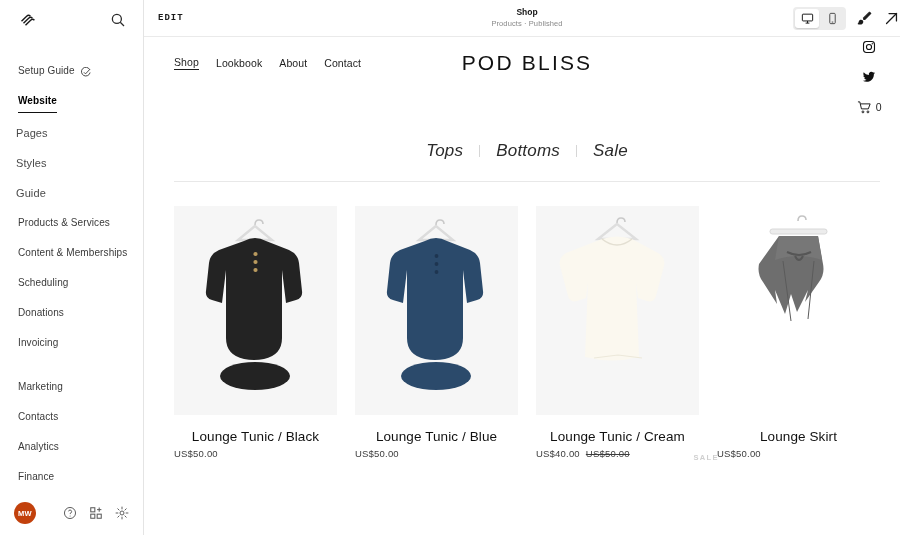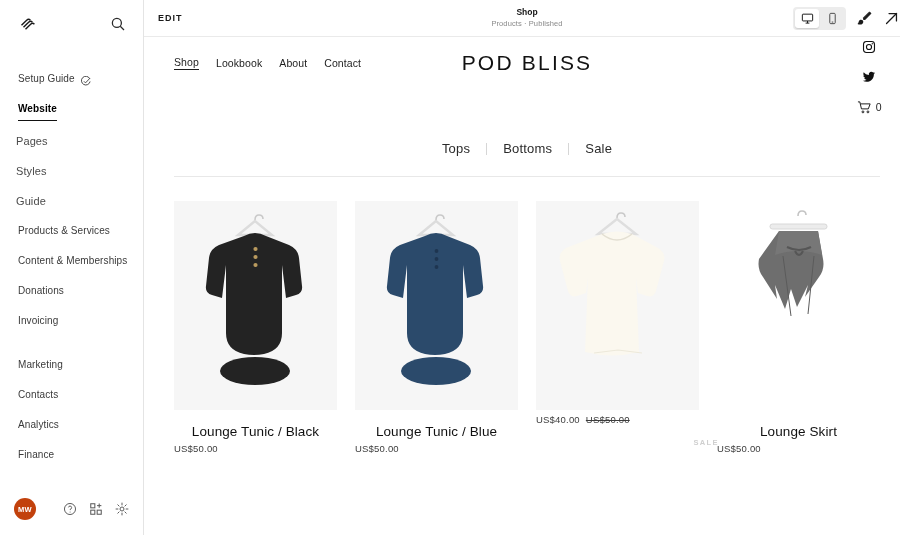--- a/index.html
+++ b/index.html
@@ -90,21 +90,21 @@
     background: #ffffff;
     display: flex;
     align-items: center;
     padding: 0 10px 0 14px;
     position: relative;
     flex: 0 0 37px;
     border-bottom: 1px solid #eaeaea;
   }
   .edit-label {
     font-size: 9px; font-weight: 700; letter-spacing: 1px;
-    color: #1a1a1a; cursor: pointer;
+    color: #1a1a1a; cursor: pointer; font-family: Liberation Mono, monospace;
   }
   .edit-center {
     position: absolute; left: 0; right: 0;
     text-align: center;
     pointer-events: none;
   }
   .edit-title { font-size: 8.5px; font-weight: 700; color: #141414; line-height: 11px;}
   .edit-sub { font-size: 7.5px; color: #8a8a8a; line-height: 11px; letter-spacing: .1px;}
   .edit-right {
     margin-left: auto; display: flex; align-items: center; gap: 10px;
@@ -153,22 +153,23 @@
   }
   .soc { width: 14px; height: 14px; display:block; cursor:pointer; }
   .cart { display: flex; align-items: center; gap: 4px; cursor: pointer; }
   .cart-count { font-size: 10.5px; color: #1d1d1d; }
 
   .cat-row {
     display: flex; align-items: center; justify-content: center;
     gap: 0; margin-top: 52px;
   }
   .cat {
-    font-size: 13px; color: #2b2b2b; cursor: pointer; padding: 0 16px;
+    font-size: 17px; color: #2b2b2b; cursor: pointer; padding: 0 16px;
     letter-spacing: .2px;
+    font-style: italic;
   }
   .cat-sep { width: 1px; height: 12px; background: #d6d6d6; }
 
   .divider {
     height: 1px; background: #e8e8e8;
     margin: 20px 30px 0 30px;
   }
 
   .grid {
     display: flex;
@@ -241,20 +242,23 @@
       <div class="sb-item sub">
         <span class="lbl">Guide</span>
       </div>
       <div class="sb-item">
         <span class="lbl">Products &amp; Services</span>
       </div>
       <div class="sb-item">
         <span class="lbl">Content &amp; Memberships</span>
       </div>
       <div class="sb-item">
+        <span class="lbl">Scheduling</span>
+      </div>
+      <div class="sb-item">
         <span class="lbl">Donations</span>
       </div>
       <div class="sb-item">
         <span class="lbl">Invoicing</span>
       </div>
 
       <div class="sb-gap"></div>
 
       <div class="sb-item">
         <span class="lbl">Marketing</span>
@@ -443,20 +447,21 @@
             <svg viewBox="0 0 163 209" width="163" height="209">
               <rect width="163" height="209" fill="#f6f6f6"></rect>
               <path d="M81 17 q0-5 4-5 q4 0 4 4" fill="none" stroke="#c9c9c9" stroke-width="1.6"></path>
               <path d="M81 18 L62 33 L100 33 Z" fill="none" stroke="#dedede" stroke-width="2.4"></path>
               <path d="M66 33 q15 -5 30 0 l26 14 q8 5 6 13 l-8 30 q-2 7 -9 5 l-9 -3 -2 -16 3 75 q-27 7 -54 0 l3 -75 -2 16 -9 3 q-7 2 -9 -5 l-8 -30 q-2 -8 6 -13 z" fill="#fbf8ef"></path>
               <path d="M66 33 q15 12 30 0" fill="none" stroke="#e3dfd2" stroke-width="1.6"></path>
               <path d="M58 152 l24 -3 l24 3" fill="none" stroke="#ece8da" stroke-width="1.2"></path>
             </svg>
           </div>
           <div class="card-foot">
+            <div class="card-title">Lounge Tunic / Cream</div>
             <div class="price-row">
               <span class="price">US$40.00</span>
               <span class="price old">US$50.00</span>
             </div>
             <span class="sale-badge" style="right:-20px; top:24px;">SALE</span>
           </div>
         </div>
 
         <div class="card">
           <div class="card-img white">

